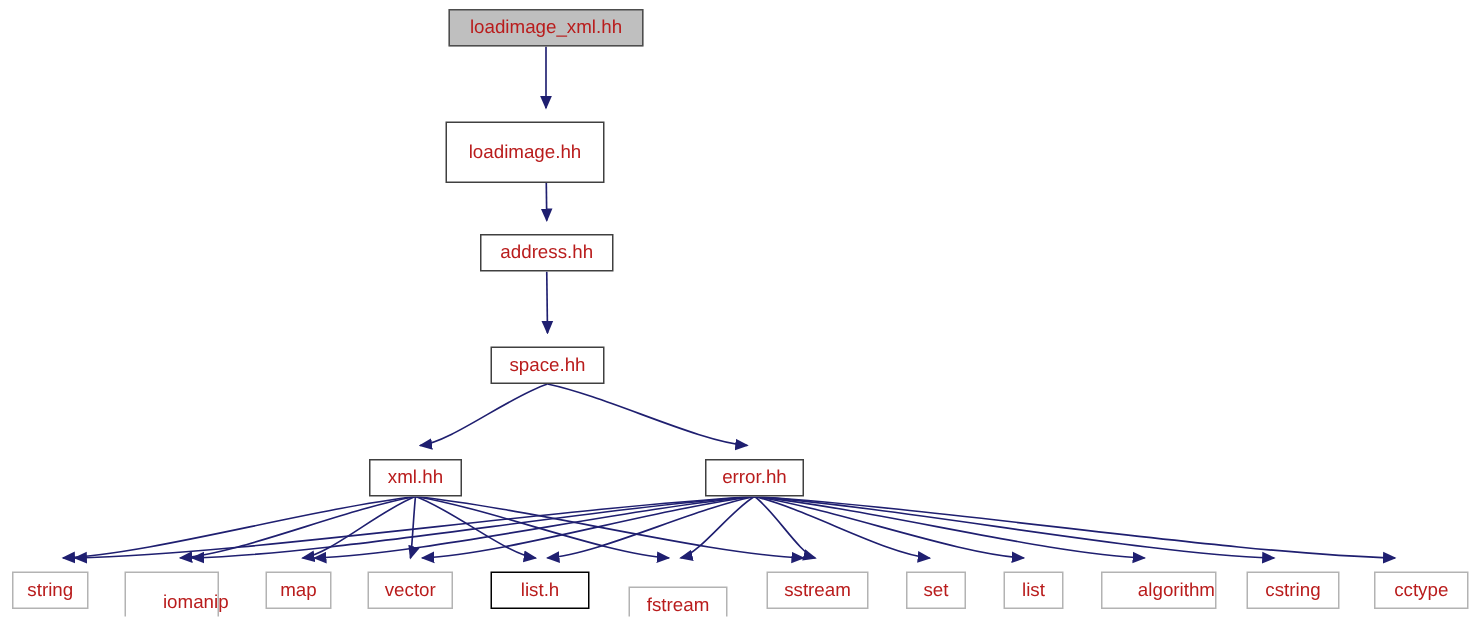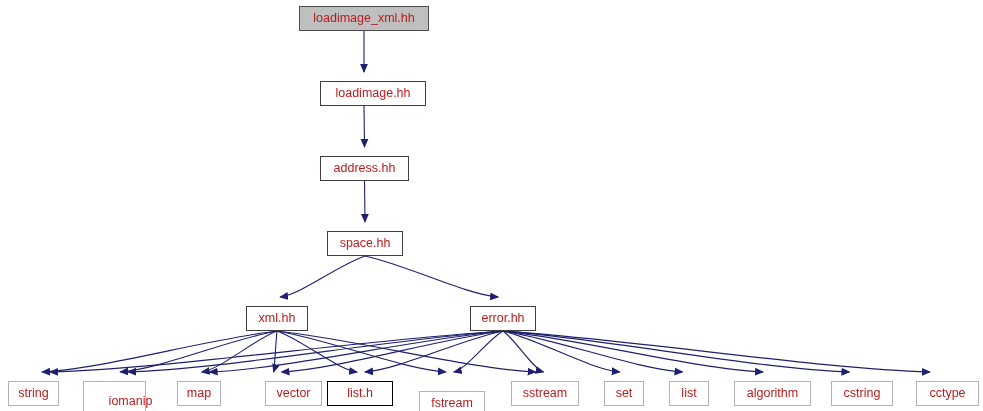--- a/index.html
+++ b/index.html
@@ -47,21 +47,21 @@
         <path d="M503,331 C558.8,339.82 636.92,369.22 682.49,372" stroke="#1f1f70" stroke-width="1.1" fill="none" marker-end="url(#ah)"></path>
         <path d="M503,331 C583.85,339.82 697.04,369.22 763.0675,372" stroke="#1f1f70" stroke-width="1.1" fill="none" marker-end="url(#ah)"></path>
         <path d="M503,331 C610.7,339.82 761.48,369.22 849.435,372" stroke="#1f1f70" stroke-width="1.1" fill="none" marker-end="url(#ah)"></path>
         <path d="M503,331 C635.75,339.82 821.5999999999999,369.22 930.0125,372" stroke="#1f1f70" stroke-width="1.1" fill="none" marker-end="url(#ah)"></path>
       </g>
   </svg>
   <div id="node-layer">
       <div class="node root" style="left: 299px; top: 6px; width: 130px; height: 25px;">
         <span>loadimage_xml.hh</span>
       </div>
-      <div class="node hdr" style="left: 320px; top: 81px; width: 106px; height: 25px;">
+      <div class="node hdr" style="left: 297px; top: 81px; width: 106px; height: 41px;">
         <span>loadimage.hh</span>
       </div>
       <div class="node hdr" style="left: 320px; top: 156px; width: 89px; height: 25px;">
         <span>address.hh</span>
       </div>
       <div class="node hdr" style="left: 327px; top: 231px; width: 76px; height: 25px;">
         <span>space.hh</span>
       </div>
       <div class="node hdr" style="left: 246px; top: 306px; width: 62px; height: 25px;">
         <span>xml.hh</span>
@@ -71,39 +71,39 @@
       </div>
       <div class="node" style="left: 8px; top: 381px; width: 51px; height: 25px;">
         <span>string</span>
       </div>
       <div class="node" style="left: 83px; top: 381px; width: 63px; height: 41px; padding-left: 32px;">
         <span>iomanip</span>
       </div>
       <div class="node" style="left: 177px; top: 381px; width: 44px; height: 25px;">
         <span>map</span>
       </div>
-      <div class="node" style="left: 245px; top: 381px; width: 57px; height: 25px; margin-left: 20px;">
+      <div class="node" style="left: 245px; top: 381px; width: 57px; height: 25px;">
         <span>vector</span>
       </div>
       <div class="node bold" style="left: 327px; top: 381px; width: 66px; height: 25px;">
         <span>list.h</span>
       </div>
       <div class="node" style="left: 419px; top: 381px; width: 66px; height: 25px; margin-top: 10px;">
         <span>fstream</span>
       </div>
       <div class="node" style="left: 511px; top: 381px; width: 68px; height: 25px;">
         <span>sstream</span>
       </div>
       <div class="node" style="left: 604px; top: 381px; width: 40px; height: 25px;">
         <span>set</span>
       </div>
       <div class="node" style="left: 669px; top: 381px; width: 40px; height: 25px;">
         <span>list</span>
       </div>
-      <div class="node" style="left: 734px; top: 381px; width: 77px; height: 25px;">
+      <div class="node" style="left: 734px; top: 381px; width: 77px; height: 25px; justify-content: flex-end;">
         <span>algorithm</span>
       </div>
       <div class="node" style="left: 831px; top: 381px; width: 62px; height: 25px; text-align: center;">
         <span>cstring</span>
       </div>
       <div class="node" style="left: 916px; top: 381px; width: 63px; height: 25px;">
         <span>cctype</span>
       </div>
     </div>
 </div>

